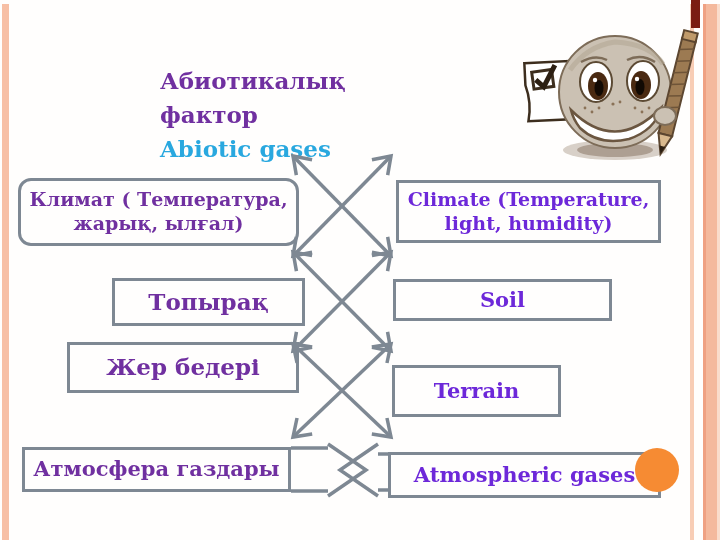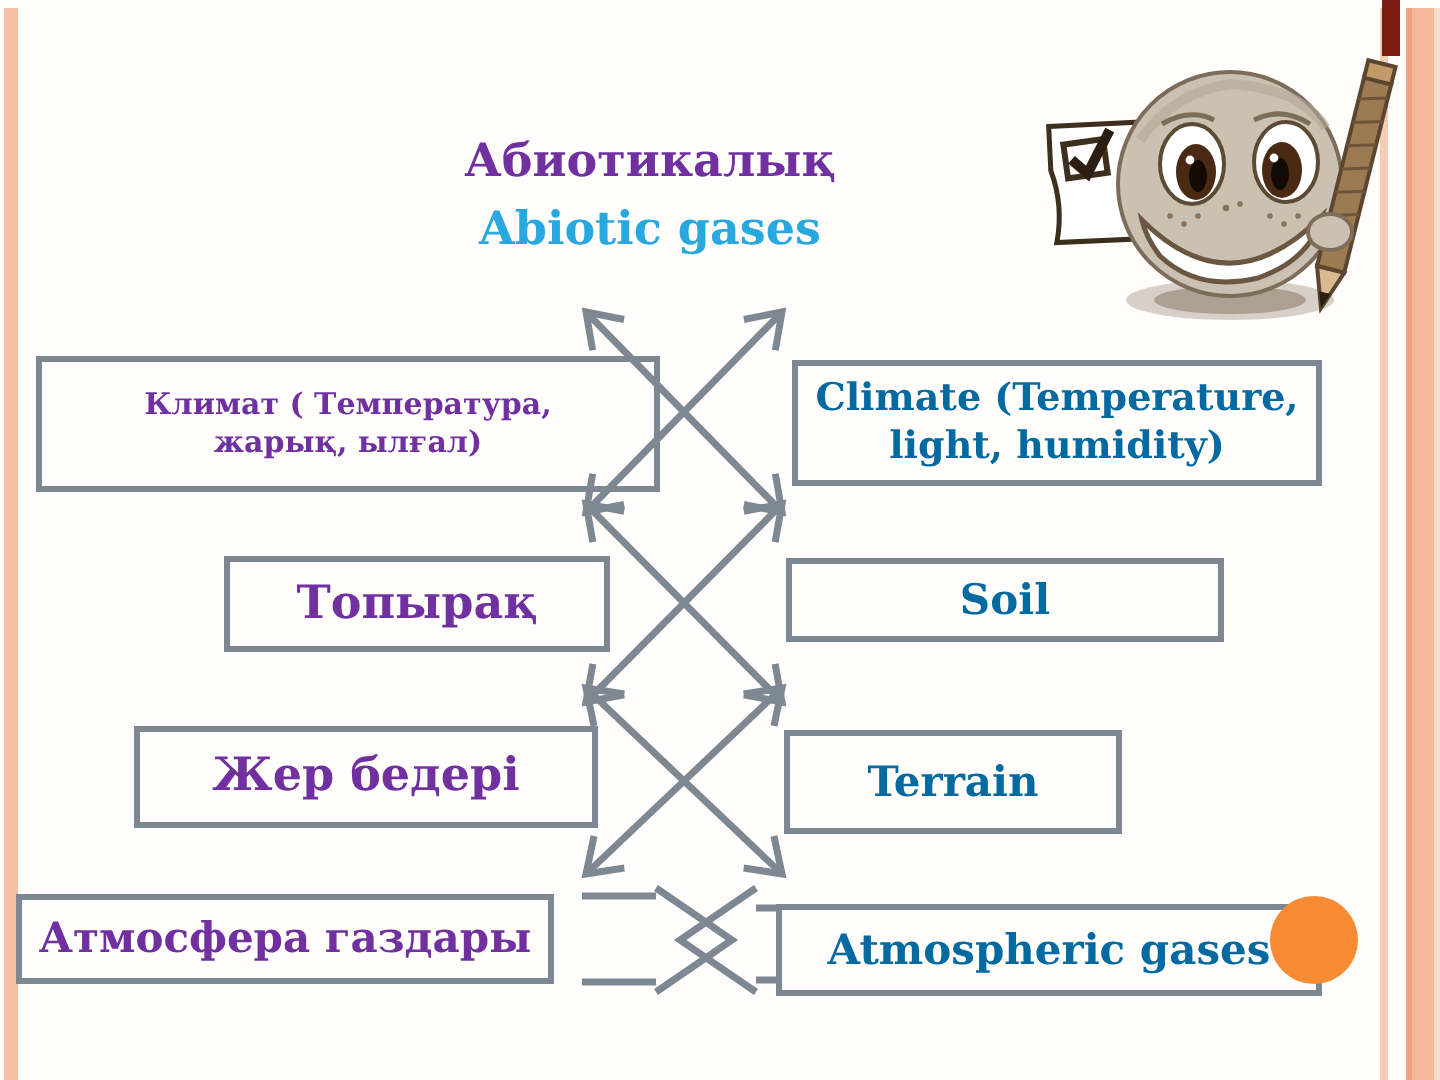--- a/index.html
+++ b/index.html
@@ -11,39 +11,39 @@
   
   .stripe{position:absolute;top:4px;bottom:0;}
   .stripe-left{left:2px;width:7px;background:#f7bfa5;}
   .stripe-r1{left:690px;width:4px;background:#f8cdb5;}
   .stripe-r2{left:703px;width:3px;background:#efa183;}
   .stripe-r3{left:706px;width:11px;background:#f4b99d;}
   .stripe-r4{left:717px;width:3px;background:#fadccb;}
   .maroon-block{position:absolute;left:691px;top:0;width:9px;height:28px;background:#7b1d12;}
   
   .title{
-    position:absolute;left:160px;top:64px;width:330px;text-align:center;
+    position:absolute;left:160px;top:64px;width:330px;text-align:left;
     font-size:23px;line-height:34px;color:#7030a0;z-index:3;
   }
   .title .en{color:#29a8df;}
   
   .box{
     position:absolute;box-sizing:border-box;background:#fffefd;
     border:3px solid #7e8893;display:flex;align-items:center;justify-content:center;
     text-align:center;white-space:pre-line;z-index:2;line-height:1.25;
   }
   .kk{color:#7030a0;}
-  .en-box{color:#0369a1;}
-  .b-l1{left:18px; top:178px;width:312px;height:68px;font-size:15px;}
+  .en-box{color:#6d28d9;}
+  .b-l1{left:18px; top:178px;width:281px;height:68px;font-size:19px;border-radius:13px;}
   .b-r1{left:396px;top:180px;width:265px;height:63px;font-size:19px;}
   .b-l2{left:112px;top:278px;width:193px;height:48px;font-size:23px;}
   .b-r2{left:393px;top:279px;width:219px;height:42px;font-size:21px;}
-  .b-l3{left:67px; top:363px;width:232px;height:51px;font-size:23px;}
+  .b-l3{left:67px; top:342px;width:232px;height:51px;font-size:23px;}
   .b-r3{left:392px;top:365px;width:169px;height:52px;font-size:21px;}
-  .b-l4{left:8px; top:447px;width:269px;height:45px;font-size:21px;}
+  .b-l4{left:22px; top:447px;width:269px;height:45px;font-size:21px;}
   .b-r4{left:388px;top:452px;width:273px;height:46px;font-size:21px;}
   
   .connectors{position:absolute;left:0;top:0;z-index:4;pointer-events:none;}
   
   .orange-dot{
     position:absolute;left:635px;top:448px;width:44px;height:44px;border-radius:50%;
     background:#f68b33;z-index:5;
   }
   
   .smiley{position:absolute;left:515px;top:20px;z-index:1;}
@@ -55,20 +55,21 @@
 
   <div class="stripe stripe-left"></div>
   <div class="stripe stripe-r1"></div>
   <div class="stripe stripe-r2"></div>
   <div class="stripe stripe-r3"></div>
   <div class="stripe stripe-r4"></div>
   <div class="maroon-block"></div>
 
   <div class="title">
     <div>Абиотикалық</div>
+    <div>фактор</div>
     <div class="en">Abiotic gases</div>
   </div>
 
   <svg class="smiley" width="190" height="150" viewBox="0 0 190 150">
 
     <ellipse cx="100" cy="130" rx="52" ry="10" fill="#8f7a63" opacity="0.35"></ellipse>
     <ellipse cx="100" cy="130" rx="38" ry="7" fill="#6d5640" opacity="0.4"></ellipse>
 
     <g transform="rotate(-8 35 75)">
       <path d="M14,40 L58,44 Q52,58 56,72 L52,102 L10,98 Q16,80 12,62 Z" fill="#ffffff" stroke="#3d2e1e" stroke-width="2.5"></path>

